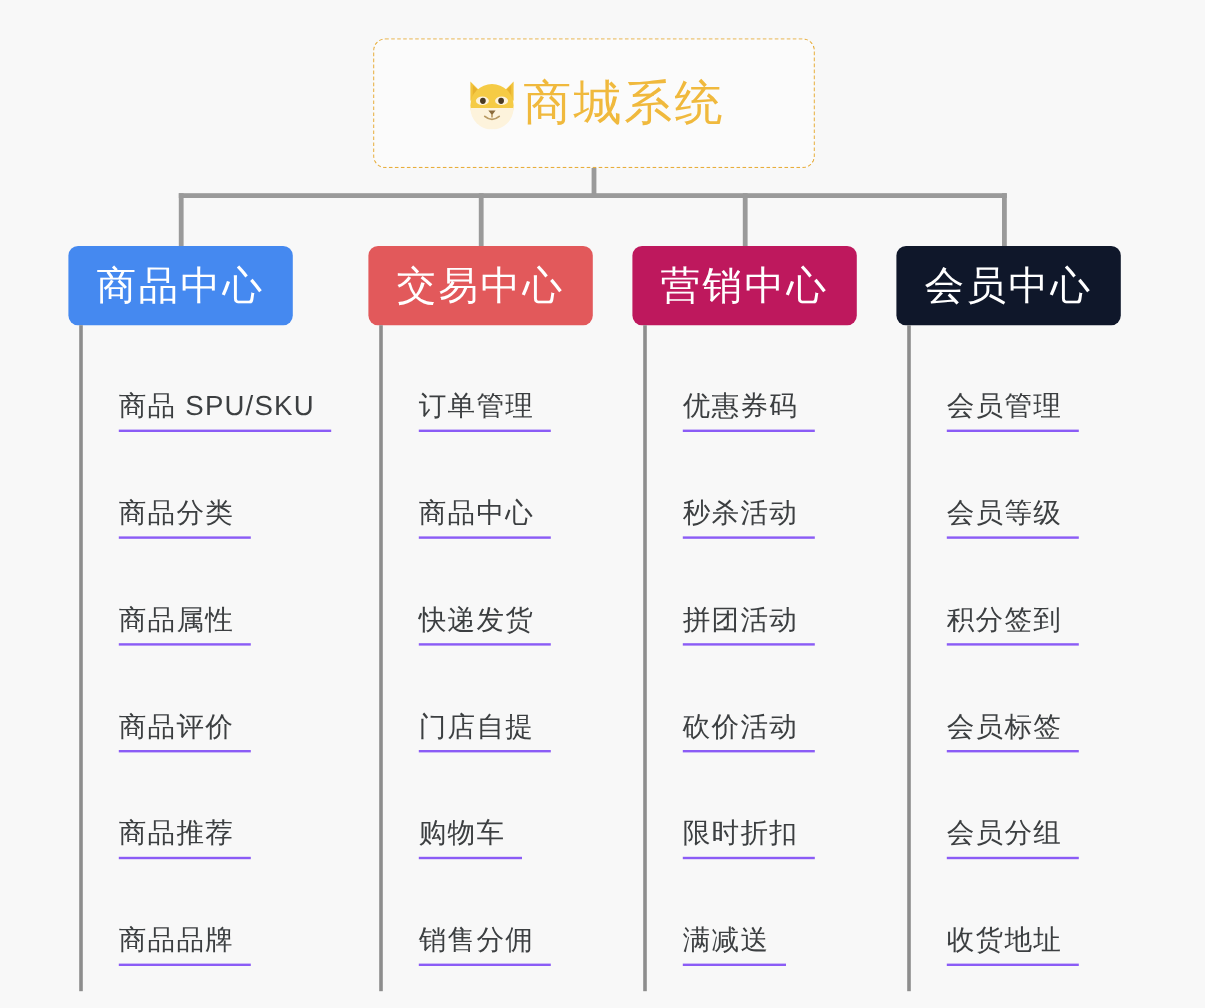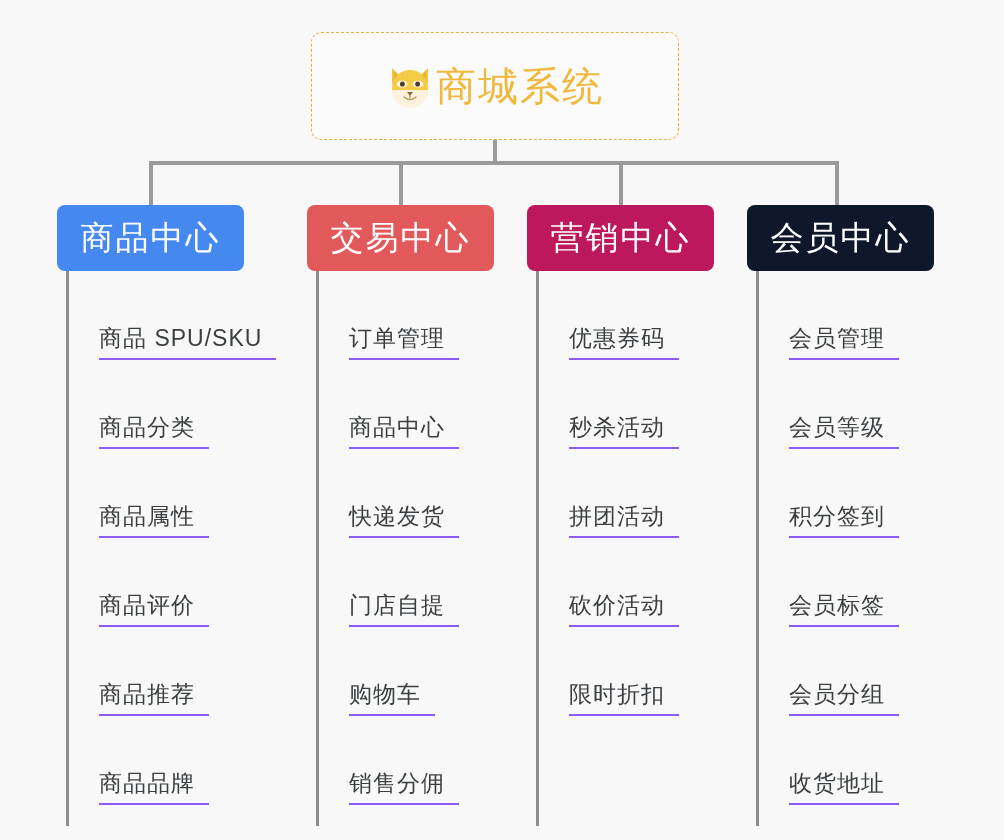--- a/index.html
+++ b/index.html
@@ -221,20 +221,23 @@
       </li>
       <li class="leaf-item">
         <span class="leaf-text">拼团活动</span>
       </li>
       <li class="leaf-item">
         <span class="leaf-text">砍价活动</span>
       </li>
       <li class="leaf-item">
         <span class="leaf-text">限时折扣</span>
       </li>
+      <li class="leaf-item">
+        <span class="leaf-text">满减送</span>
+      </li>
     </ul>
   </div>
 
   <div class="branch" style="left:747px;">
     <div class="branch-header" style="width:187px;background:#0f172a;">
       <span>会员中心</span>
     </div>
     <div class="branch-trunk" style="height:555px;"></div>
     <ul class="leaf-list">
       <li class="leaf-item">

